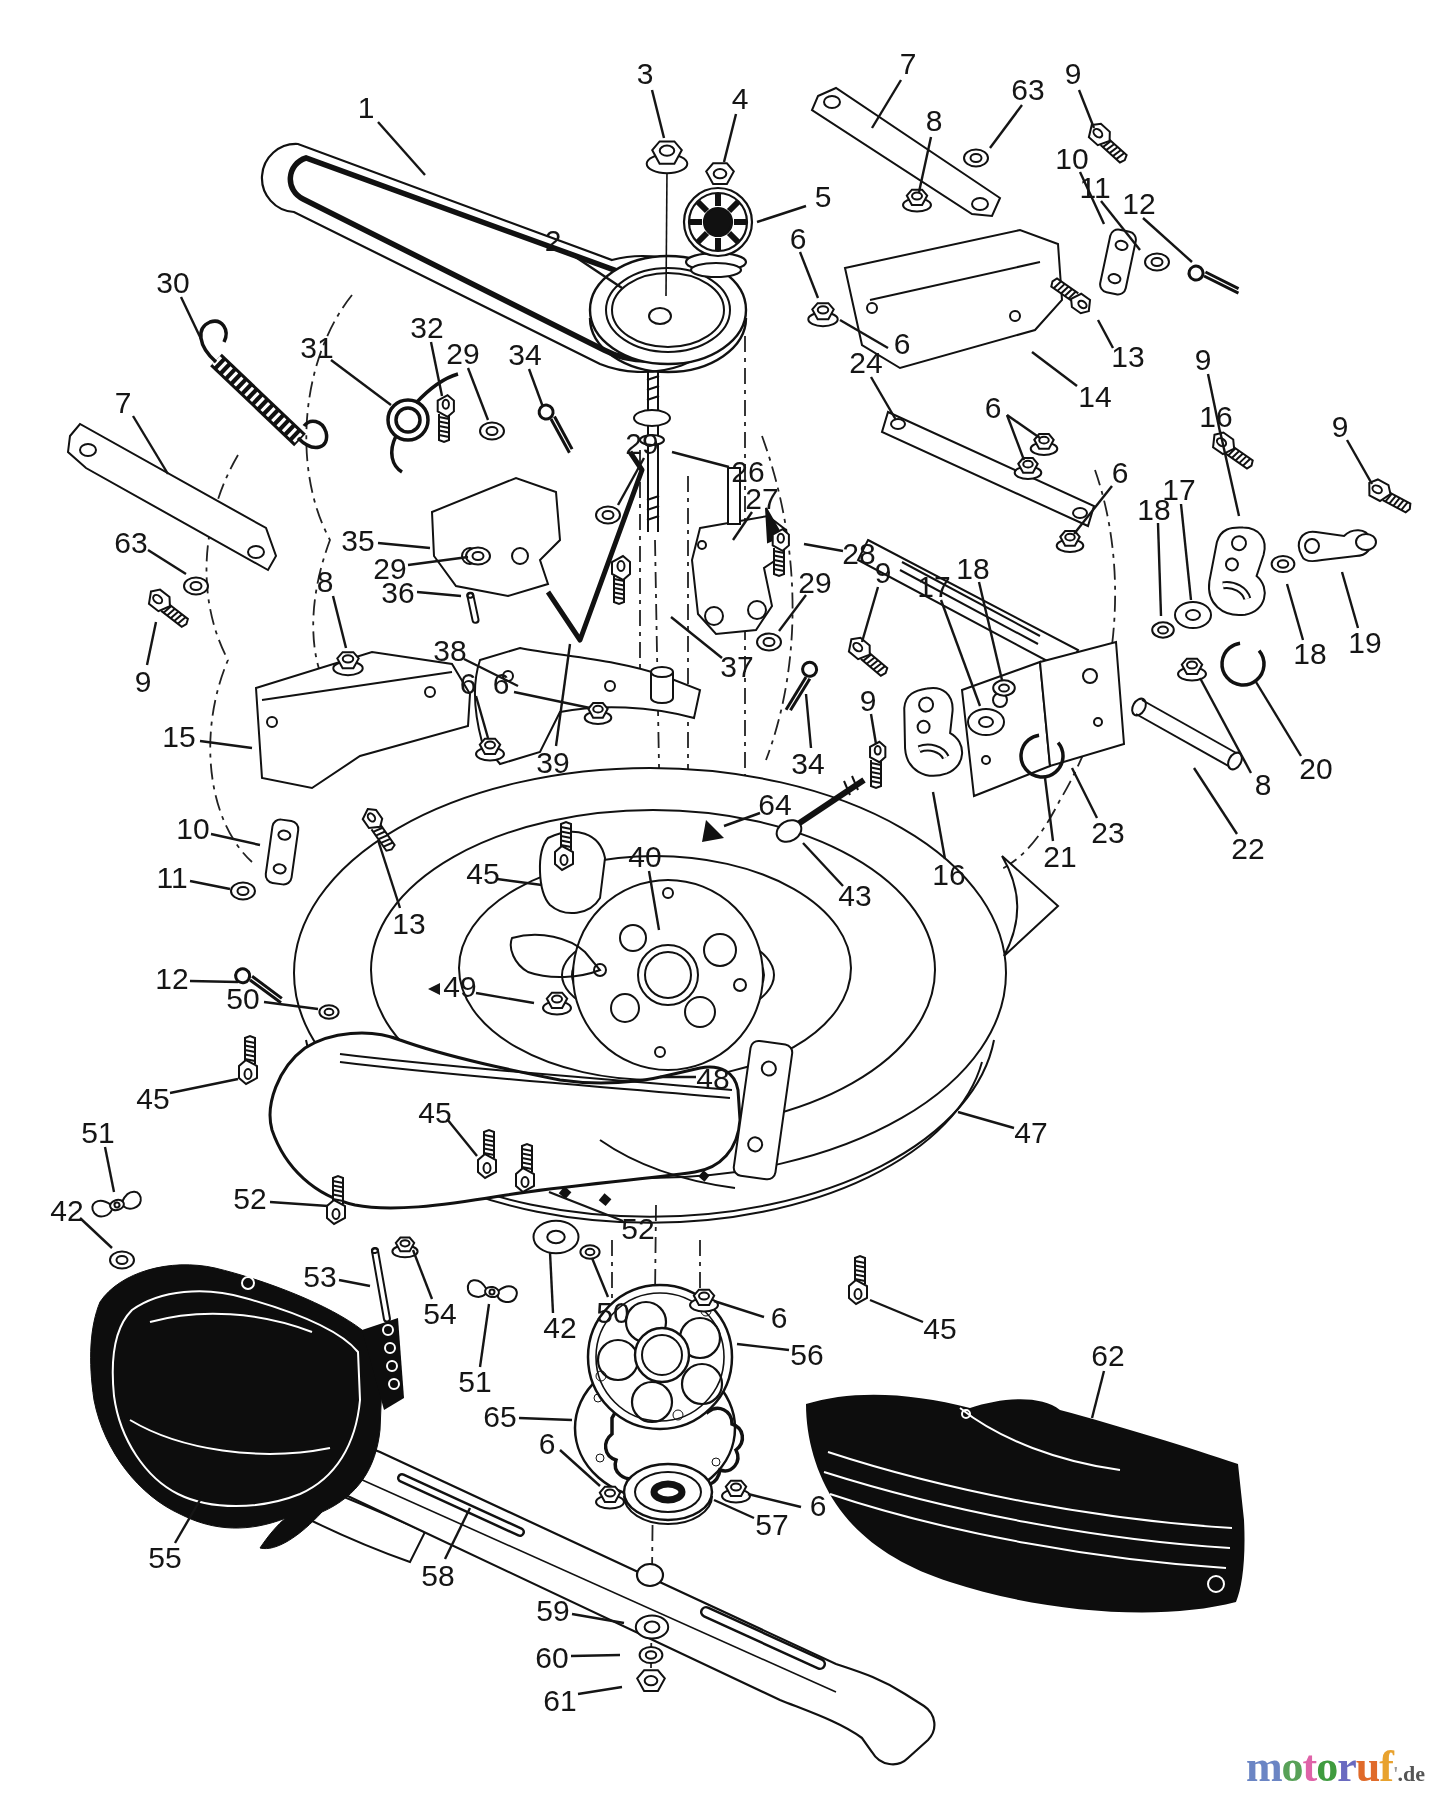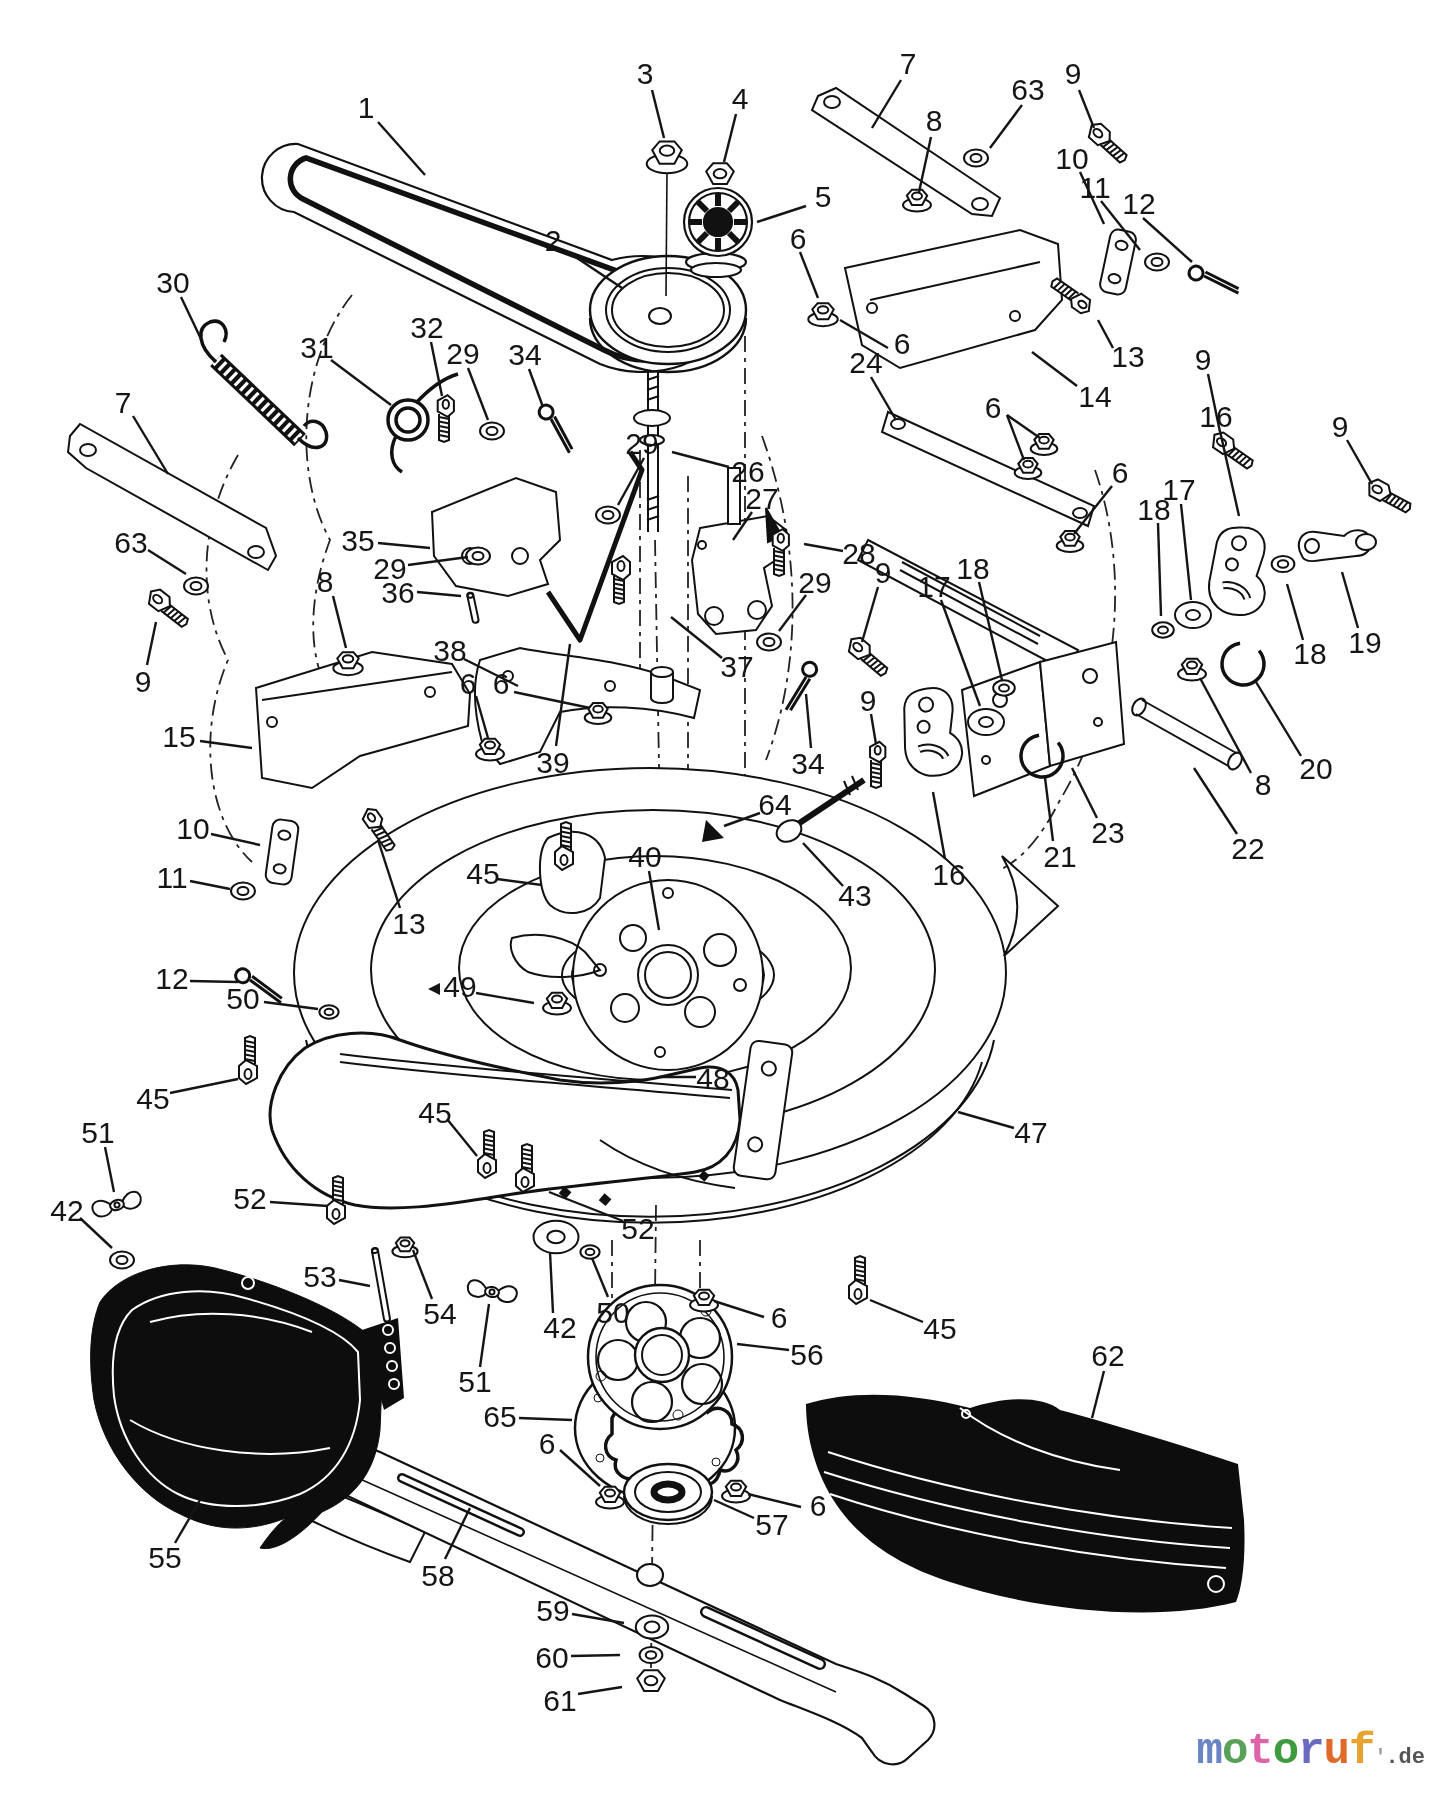--- a/index.html
+++ b/index.html
@@ -1,21 +1,21 @@
 <!DOCTYPE html>
 <html><head>
 <meta charset="utf-8">
 <style>
   html,body{margin:0;padding:0;background:#fff;}
   #stage{position:relative;width:1433px;height:1800px;background:#fff;overflow:hidden;
          font-family:"Liberation Sans", sans-serif;}
   svg{position:absolute;left:0;top:0;}
   .part-label{font-family:"Liberation Sans", sans-serif;font-size:30px;fill:#151515;}
-  #watermark{position:absolute;right:8px;bottom:24px;
-             font-family:Liberation Mono, monospace;font-weight:bold;font-size:44px;
+  #watermark{position:absolute;right:8px;bottom:8px;
+             font-family:Liberation Serif, serif;font-weight:bold;font-size:44px;
              letter-spacing:-1px;user-select:none;}
   #watermark .suffix{font-size:22px;font-weight:bold;letter-spacing:0;}
 </style>
 </head>
 <body>
 
 <div id="stage">
 <svg id="cv" width="1433" height="1800" viewBox="0 0 1433 1800">
 
   <g stroke="#222" stroke-width="1.8" fill="none" stroke-dasharray="16 6 4 6">

